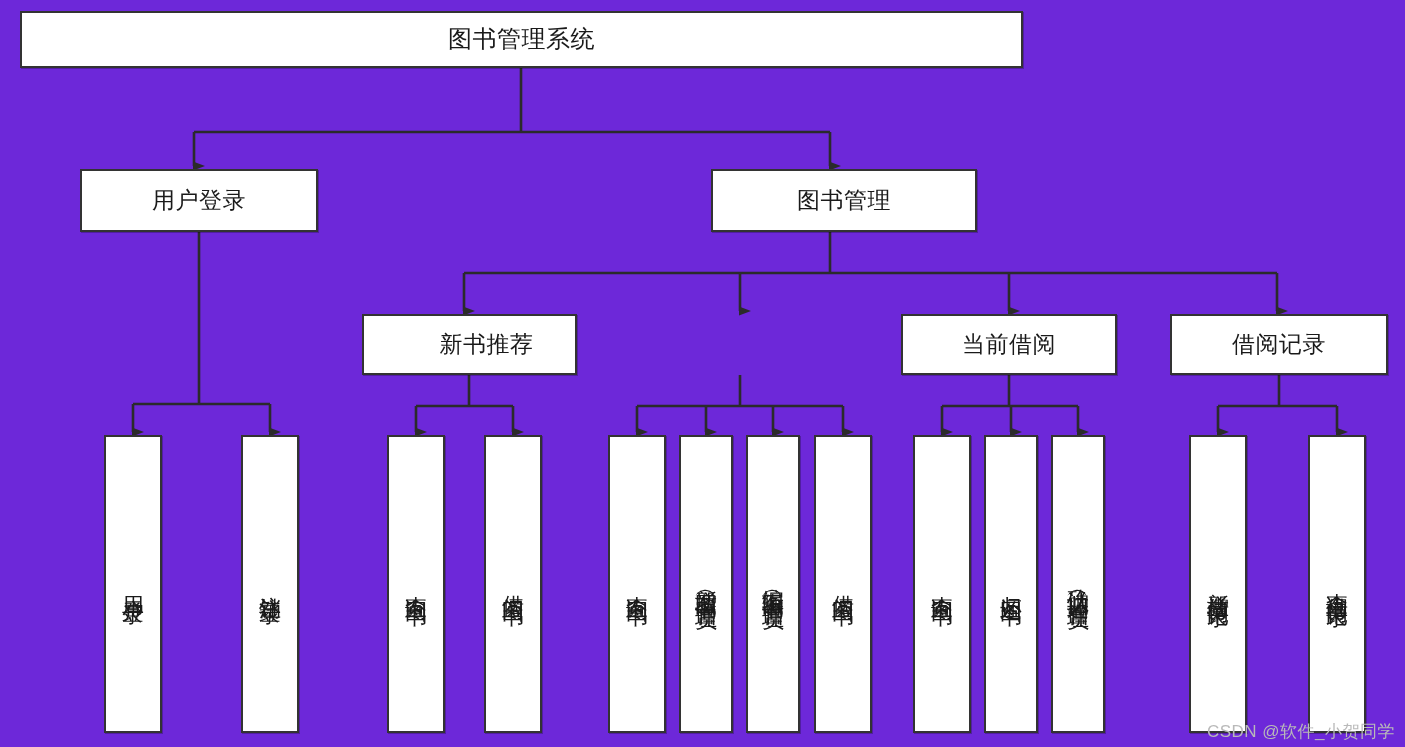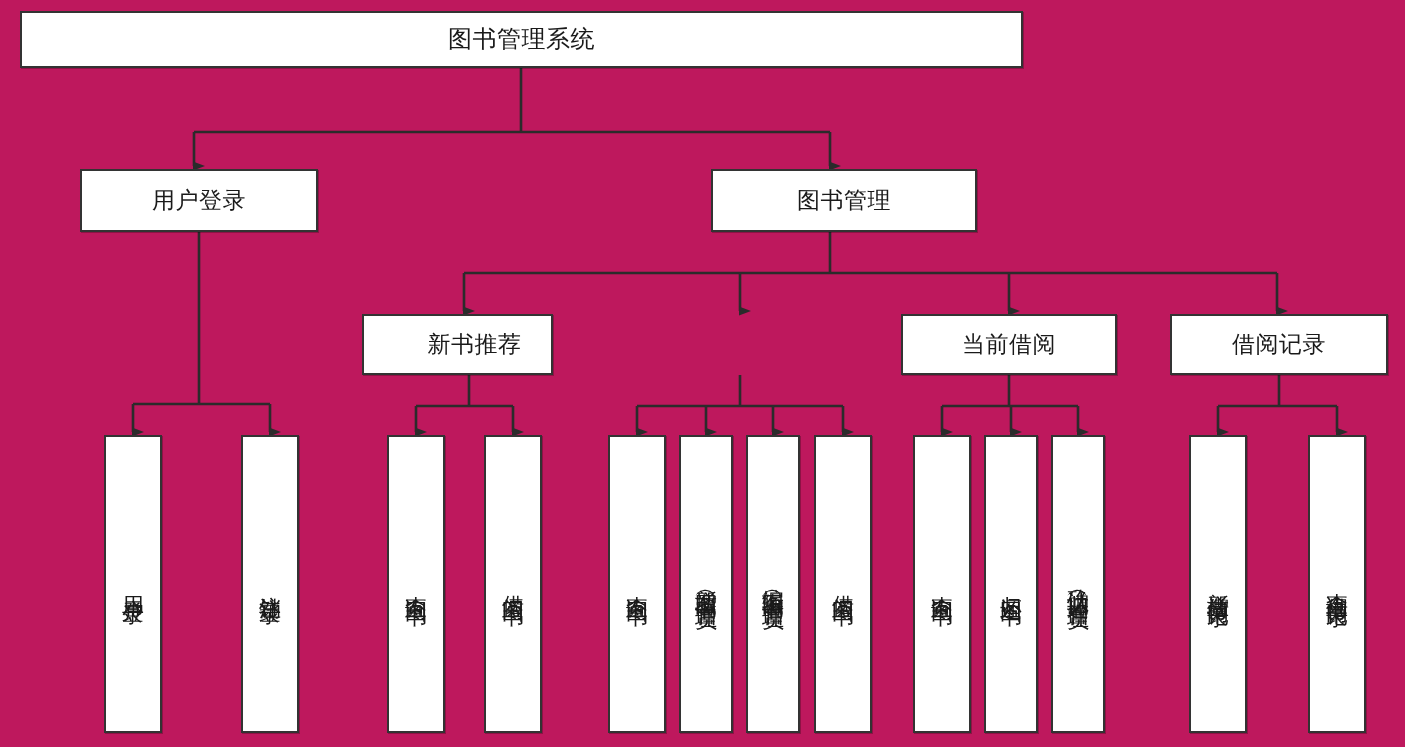--- a/index.html
+++ b/index.html
@@ -7,21 +7,21 @@
     padding: 0;
     background: #ffffff;
   }
   body {
     font-family: "Liberation Sans", "DejaVu Sans", sans-serif;
   }
   #canvas {
     position: relative;
     width: 1405px;
     height: 747px;
-    background: #be185d;
+    background: #6d28d9;
     overflow: hidden;
   }
   #edges {
     position: absolute;
     left: 0;
     top: 0;
     width: 1405px;
     height: 747px;
     pointer-events: none;
   }
@@ -133,21 +133,21 @@
     <span class="lbl">图书管理系统</span>
   </div>
 
   <div class="node horiz" style="left:80px; top:169px; width:238px; height:63px;">
     <span class="lbl">用户登录</span>
   </div>
   <div class="node horiz" style="left:711px; top:169px; width:266px; height:63px;">
     <span class="lbl">图书管理</span>
   </div>
 
-  <div class="node horiz" style="left:362px; top:314px; width:191px; height:61px;padding-left:34px;">
+  <div class="node horiz" style="left:362px; top:314px; width:215px; height:61px;padding-left:34px;">
     <span class="lbl">新书推荐</span>
   </div>
   <div class="node horiz" style="left:901px; top:314px; width:216px; height:61px;">
     <span class="lbl">当前借阅</span>
   </div>
   <div class="node horiz" style="left:1170px; top:314px; width:218px; height:61px;">
     <span class="lbl">借阅记录</span>
   </div>
 
   <div class="node vert" style="left:104px; top:435px; width:58px; height:298px;">
@@ -183,14 +183,15 @@
   <div class="node vert" style="left:1051px; top:435px; width:54px; height:298px;">
     <span class="lbl">确认归还（管理员）</span>
   </div>
   <div class="node vert" style="left:1189px; top:435px; width:58px; height:298px;">
     <span class="lbl">新增借阅记录</span>
   </div>
   <div class="node vert" style="left:1308px; top:435px; width:58px; height:298px;">
     <span class="lbl">查询借阅记录</span>
   </div>
 
+  <div class="watermark">CSDN @软件_小贺同学</div>
 
 </div>
 
 </body></html>

